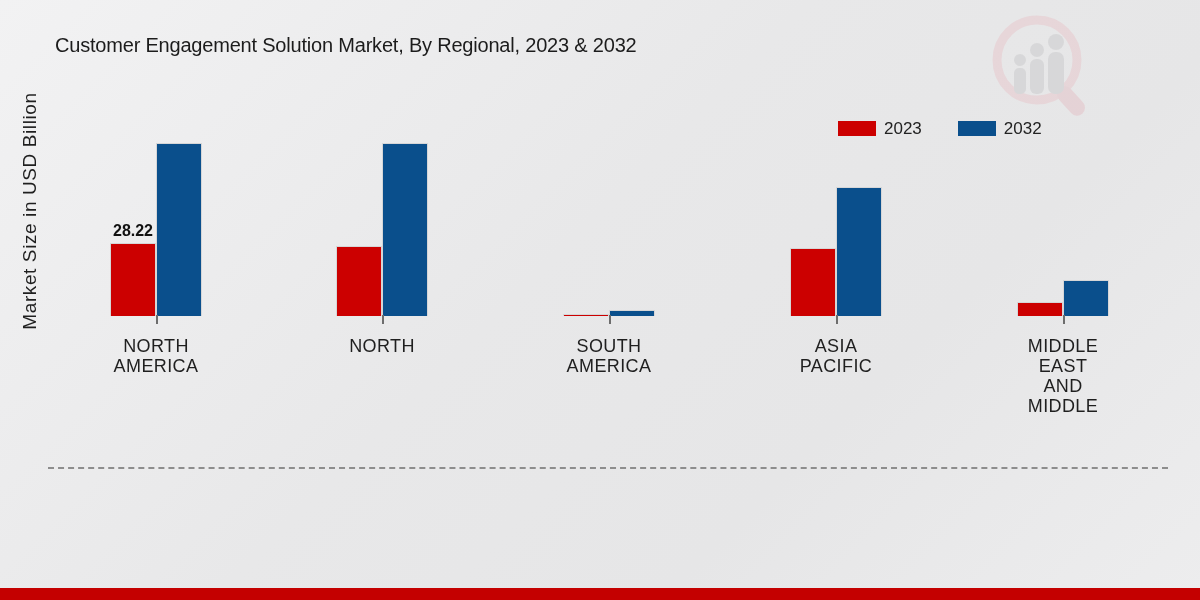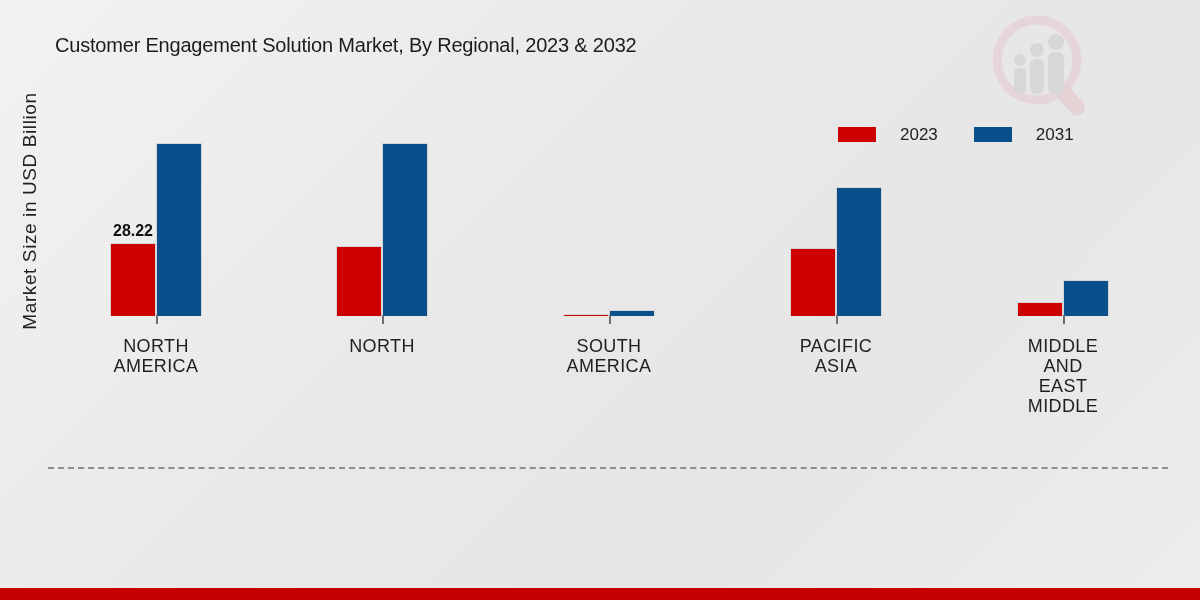--- a/index.html
+++ b/index.html
@@ -50,22 +50,21 @@
     position: absolute;
     left: 838px;
     top: 120px;
     display: flex;
     align-items: center;
     gap: 36px;
   }
   .legend-item {
     display: flex;
     align-items: center;
-    gap: 24px;
-    margin-top: 6px;
+    gap: 8px;
   }
   .legend-swatch {
     width: 38px;
     height: 15px;
     display: block;
   }
   .legend-label {
     font-size: 17px;
     color: #222;
     line-height: 1;
@@ -187,21 +186,21 @@
 
   <div class="chart-title">Customer Engagement Solution Market, By Regional, 2023 &amp; 2032</div>
 
   <div class="legend">
     <div class="legend-item">
       <span class="legend-swatch" style="background:#cc0000"></span>
       <span class="legend-label">2023</span>
     </div>
     <div class="legend-item">
       <span class="legend-swatch" style="background:#0a4f8c"></span>
-      <span class="legend-label">2031</span>
+      <span class="legend-label">2032</span>
     </div>
   </div>
 
   <div class="y-axis-title">Market Size in USD Billion</div>
 
   <div class="plot">
     <div class="axis-line"></div>
     <div id="bars-layer">
         <div class="group" style="left: 106px; width: 100px;">
           <div class="bar b2023" style="height: 73px; background: rgb(204, 0, 0);">
@@ -230,31 +229,31 @@
         <div class="cat-label" style="left: 609px; bottom: 72px; margin-top: 32px;">
           <div>SOUTH</div>
           <div>AMERICA</div>
         </div>
         <div class="group" style="left: 786px; width: 100px;">
           <div class="bar b2023" style="height: 68px; background: rgb(204, 0, 0);"></div>
           <div class="bar b2032" style="height: 129px; background: rgb(10, 79, 140);"></div>
         </div>
         <div class="tick" style="left: 836px;"></div>
         <div class="cat-label" style="left: 836px; bottom: 72px;">
+          <div>ASIA</div>
           <div>PACIFIC</div>
-          <div>ASIA</div>
         </div>
         <div class="group" style="left: 1013px; width: 100px;">
           <div class="bar b2023" style="height: 14px; background: rgb(204, 0, 0);"></div>
           <div class="bar b2032" style="height: 36px; background: rgb(10, 79, 140);"></div>
         </div>
         <div class="tick" style="left: 1063px;"></div>
         <div class="cat-label" style="left: 1063px; bottom: 32px;">
           <div>MIDDLE</div>
+          <div>EAST</div>
           <div>AND</div>
-          <div>EAST</div>
           <div>MIDDLE</div>
         </div>
       </div>
   </div>
 
   <div class="footer-bar"></div>
 </div>
 
 </body></html>

